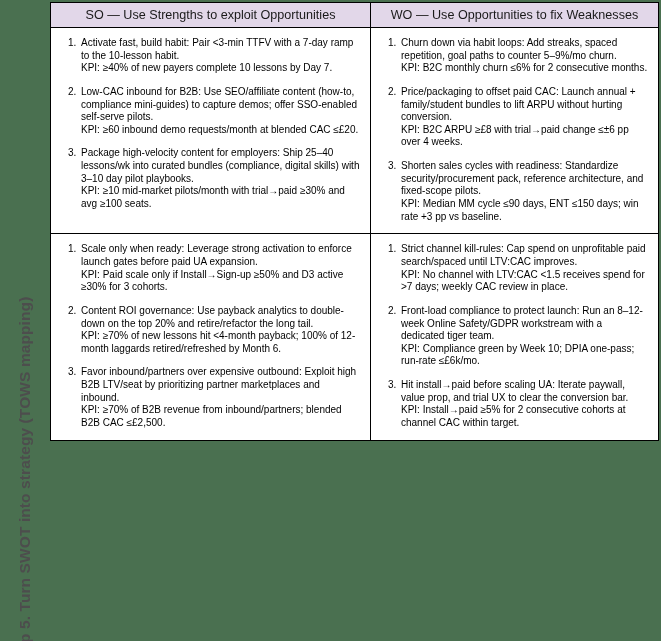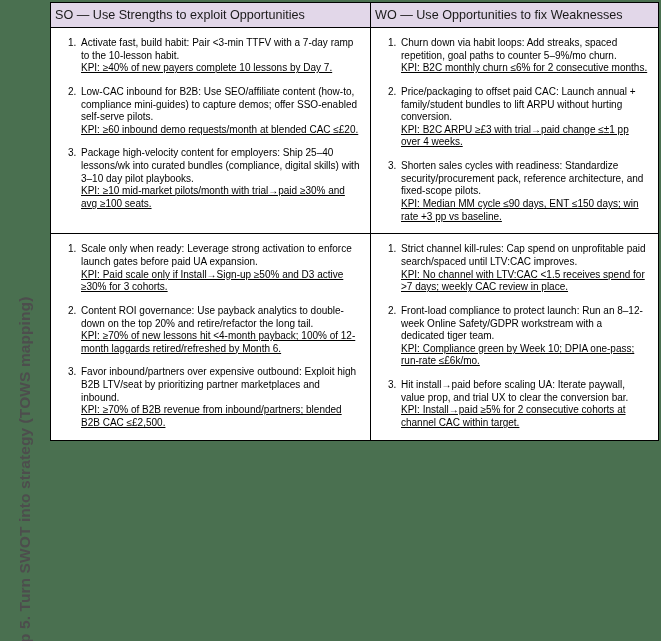--- a/index.html
+++ b/index.html
@@ -53,20 +53,21 @@
     table-layout: fixed;
     background: #ffffff;
   }
   #tows-table td {
     border: 1px solid #000000;
     vertical-align: top;
     background: #ffffff;
   }
   #tows-table td.quad-head {
     background: #e2d7e9;
+    text-align: center;
     font-size: 12.6px;
     color: #1a1a1a;
     padding: 5px 4px 5px 4px;
     height: 14px;
     vertical-align: middle;
   }
   #tows-table td.quad-body {
     padding: 9px 10px 10px 6px;
   }
   col.c1 { width: 320px; }
@@ -82,21 +83,20 @@
     line-height: 1.265;
     color: #000000;
     margin: 0 0 11px 0;
     padding-left: 2px;
   }
   ol.items > li:last-child {
     margin-bottom: 0;
   }
   ol.items > li .kpi {
     display: block;
-    text-decoration: underline;
   }
 </style>
 </head>
 <body>
 
 <div id="slide">
 
   <div id="side-label">
     <span class="vtext">Step 5. Turn SWOT into strategy (TOWS mapping)</span>
   </div>
@@ -131,21 +131,21 @@
           </ol>
         </td>
         <td class="quad-body">
           <ol class="items">
             <li>
               <span>Churn down via habit loops: Add streaks, spaced repetition, goal paths to counter 5–9%/mo churn.</span>
               <span class="kpi">KPI: B2C monthly churn ≤6% for 2 consecutive months.</span>
             </li>
             <li>
               <span>Price/packaging to offset paid CAC: Launch annual + family/student bundles to lift ARPU without hurting conversion.</span>
-              <span class="kpi">KPI: B2C ARPU ≥£3 with trial→paid change ≤±1 pp over 4 weeks.</span>
+              <span class="kpi">KPI: B2C ARPU ≥£8 with trial→paid change ≤±6 pp over 4 weeks.</span>
             </li>
             <li>
               <span>Shorten sales cycles with readiness: Standardize security/procurement pack, reference architecture, and fixed-scope pilots.</span>
               <span class="kpi">KPI: Median MM cycle ≤90 days, ENT ≤150 days; win rate +3 pp vs baseline.</span>
             </li>
           </ol>
         </td>
       </tr>
 
 

